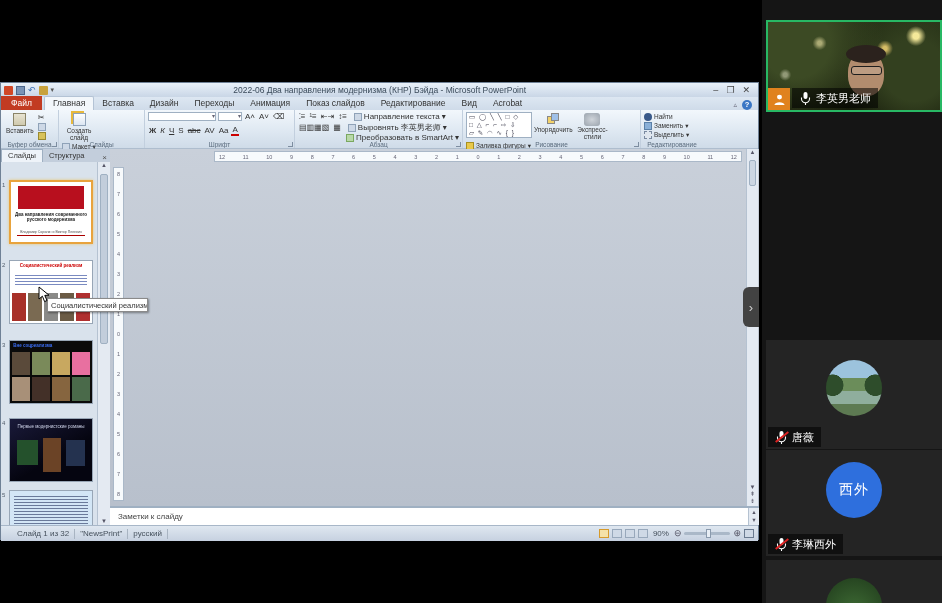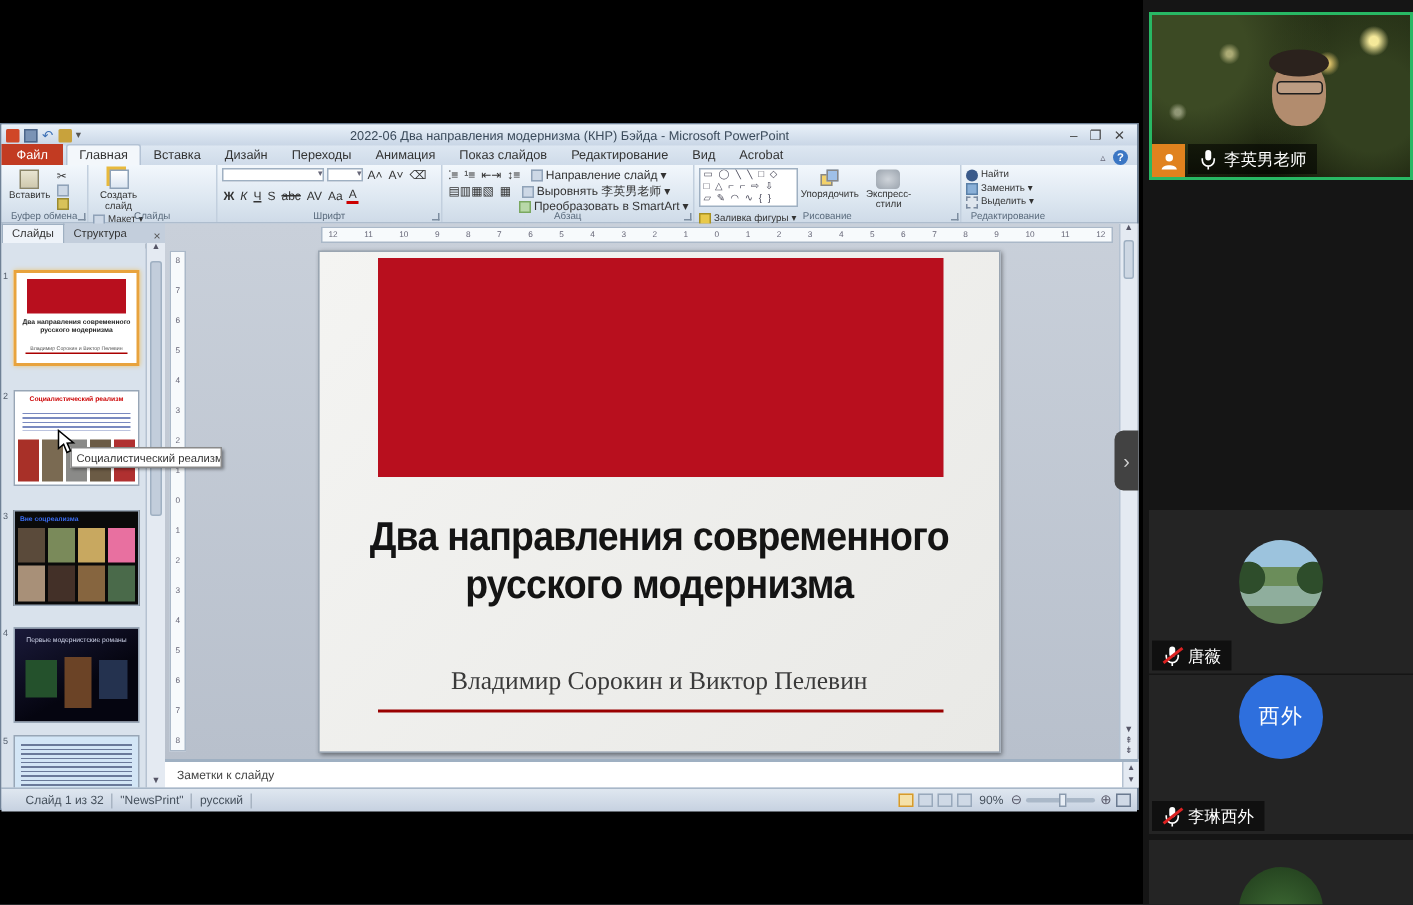--- a/index.html
+++ b/index.html
@@ -306,21 +306,21 @@
         <span class="glabel">Шрифт</span>
         <span class="launcher"></span>
       </div>
 
       <div class="rgroup" style="width:168px">
         <div class="minirow">
           <span class="fmt">⁚≡</span>
           <span class="fmt">¹≡</span>
           <span class="fmt">⇤⇥</span>
           <span class="fmt">↕≡</span>
-          <span class="minirow" style="margin-left:4px"><span class="mic8" style="background:#cdd8e6;border:1px solid #8fa2b8"></span><span>Направление слайд</span> ▾</span>
+          <span class="minirow" style="margin-left:4px"><span class="mic8" style="background:#cdd8e6;border:1px solid #8fa2b8"></span><span>Направление текста</span> ▾</span>
         </div>
         <div class="minirow" style="margin-top:2px">
           <span class="fmt">▤▥▦▧</span>
           <span class="fmt">▦</span>
           <span class="minirow" style="margin-left:4px"><span class="mic8" style="background:#cdd8e6;border:1px solid #8fa2b8"></span><span>Выровнять 李英男老师</span> ▾</span>
         </div>
         <div class="minirow" style="margin-top:2px;justify-content:flex-end">
           <span class="minirow"><span class="mic8" style="background:#b8d8a8;border:1px solid #7aa860"></span><span>Преобразовать в SmartArt</span> ▾</span>
         </div>
         <span class="glabel">Абзац</span>
@@ -462,29 +462,20 @@
           <span>0</span>
           <span>1</span>
           <span>2</span>
           <span>3</span>
           <span>4</span>
           <span>5</span>
           <span>6</span>
           <span>7</span>
           <span>8</span>
         </div>
-      <div class="slide-page">
-        <div class="banner"></div>
-        <div class="slide-title">
-          <span>Два направления современного</span><br>
-          <span>русского модернизма</span>
-        </div>
-        <div class="slide-sub">Владимир Сорокин и Виктор Пелевин</div>
-        <div class="sub-line"></div>
-      </div>
       <div class="v-sb">
         ▲<span class="sbthumb"></span>
         <span class="grp">▼<br><span>⇞</span><br><span>⇟</span></span>
       </div>
     </div>
 
     <div class="notes">
       <span>Заметки к слайду</span>
       <div class="notes-sb">▲<br>▼</div>
     </div>
@@ -516,21 +507,21 @@
   <div id="cursor">
     <svg width="13" height="18" viewBox="0 0 13 18">
         <path d="M1 1 L1 13 L4.4 10.2 L6.6 15.6 L9 14.5 L6.8 9.4 L11 9.2 Z" fill="#fff" stroke="#000" stroke-width="1"></path>
       </svg>
   </div>
 
   <div class="collapse-tab">›</div>
 
   <div id="panel">
 
-    <div class="tile active" style="top:8px;height:112px">
+    <div class="tile active" style="top:20px;height:92px">
       <div class="vid-night">
           <div class="face1"></div>
         </div>
       <div class="badge host">
         <svg width="13" height="13" viewBox="0 0 12 12">
             <circle cx="6" cy="3.8" r="2.3" fill="#fff"></circle>
             <path d="M1.3 11c.6-3.4 8.8-3.4 9.4 0z" fill="#fff"></path>
           </svg>
       </div>
       <div class="nameplate">
@@ -556,21 +547,21 @@
               <path d="M2.5 6.5v1.2a4 4 0 0 0 8 0V6.5" stroke="#fff" fill="none" stroke-width="1.1"></path>
               <line x1="6.5" y1="12" x2="6.5" y2="14" stroke="#fff" stroke-width="1.1"></line>
             </svg>
           <span class="mutebar"></span>
         </span>
         <span>唐薇</span>
       </div>
     </div>
 
     <div class="tile" style="top:450px;height:106px">
-      <div class="avatar av-xiwai" style="top:0">
+      <div class="avatar av-xiwai" style="top:12px">
         <span>西外</span>
       </div>
       <div class="nameplate noBadge">
         <span class="micwrap">
           <svg width="13" height="15" viewBox="0 0 13 15">
               <rect x="4.5" y="1" width="4" height="7" rx="2" fill="#fff"></rect>
               <path d="M2.5 6.5v1.2a4 4 0 0 0 8 0V6.5" stroke="#fff" fill="none" stroke-width="1.1"></path>
               <line x1="6.5" y1="12" x2="6.5" y2="14" stroke="#fff" stroke-width="1.1"></line>
             </svg>
           <span class="mutebar"></span>

